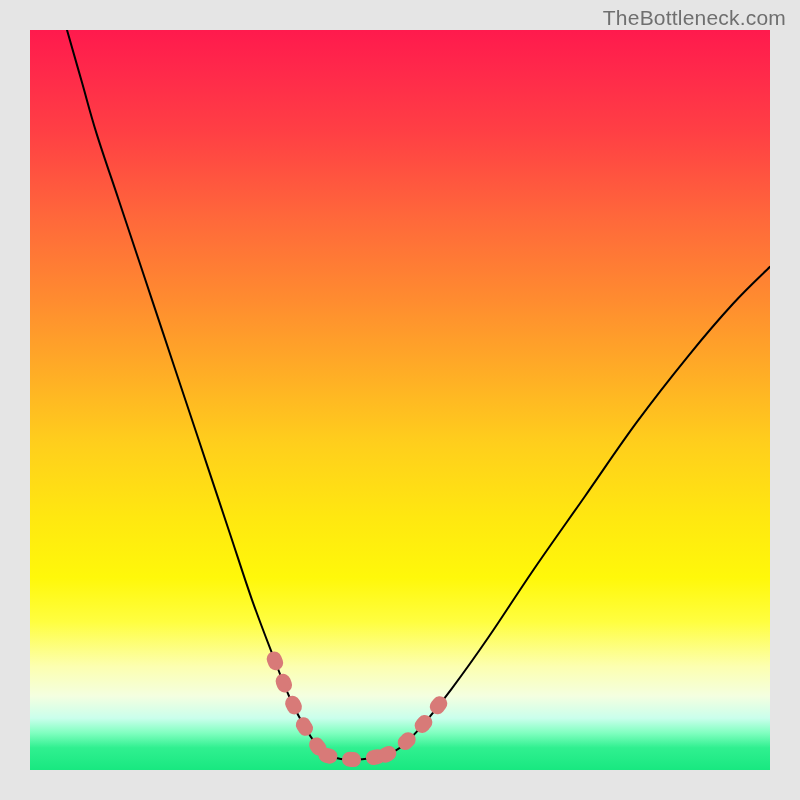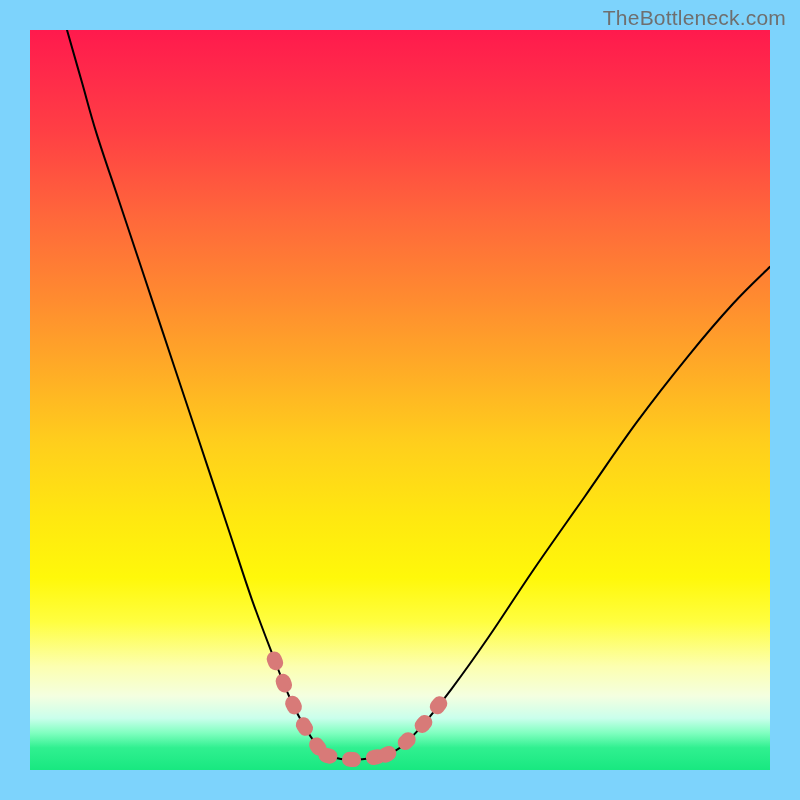--- a/index.html
+++ b/index.html
@@ -10,21 +10,21 @@
     background: #000;
     overflow: hidden;
     font-family: Arial, Helvetica, sans-serif;
   }
   .frame {
     position: absolute;
     top: 0;
     left: 0;
     width: 800px;
     height: 800px;
-    background: #7dd3fc;
+    background: #e5e5e5;
   }
   .plot-area {
     position: absolute;
     top: 30px;
     left: 30px;
     width: 740px;
     height: 740px;
     overflow: hidden;
   }
   .gradient {

